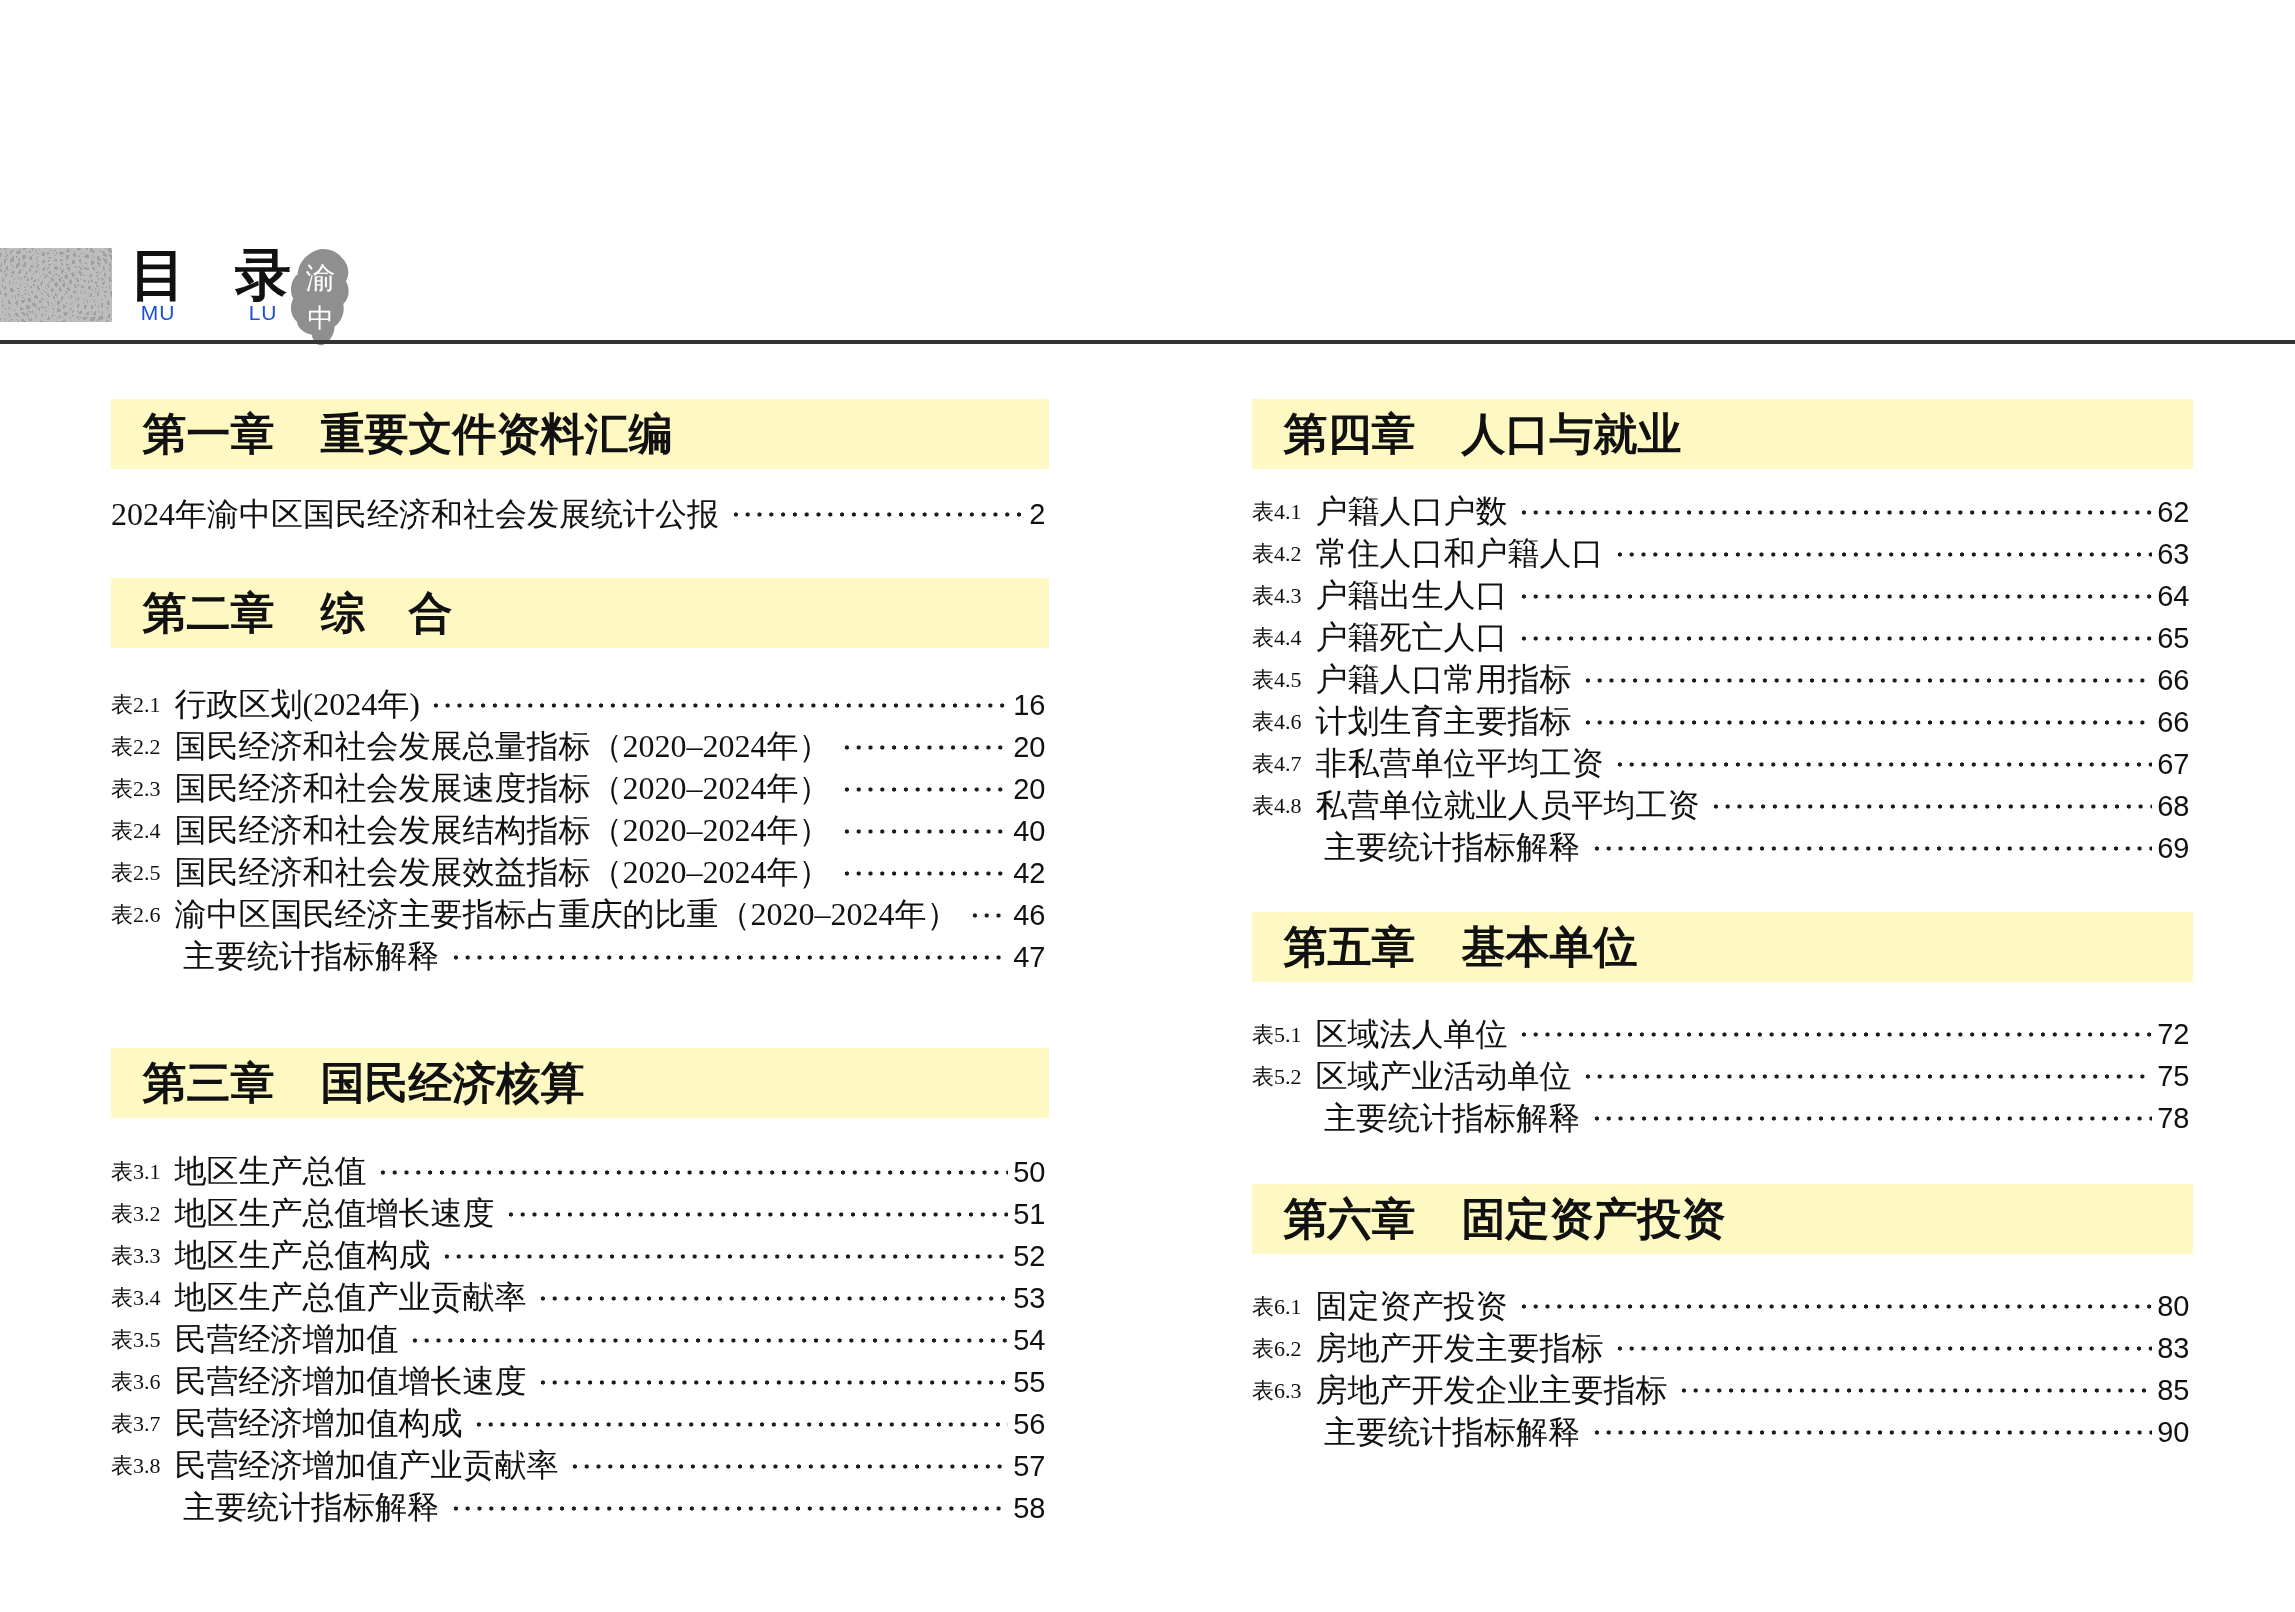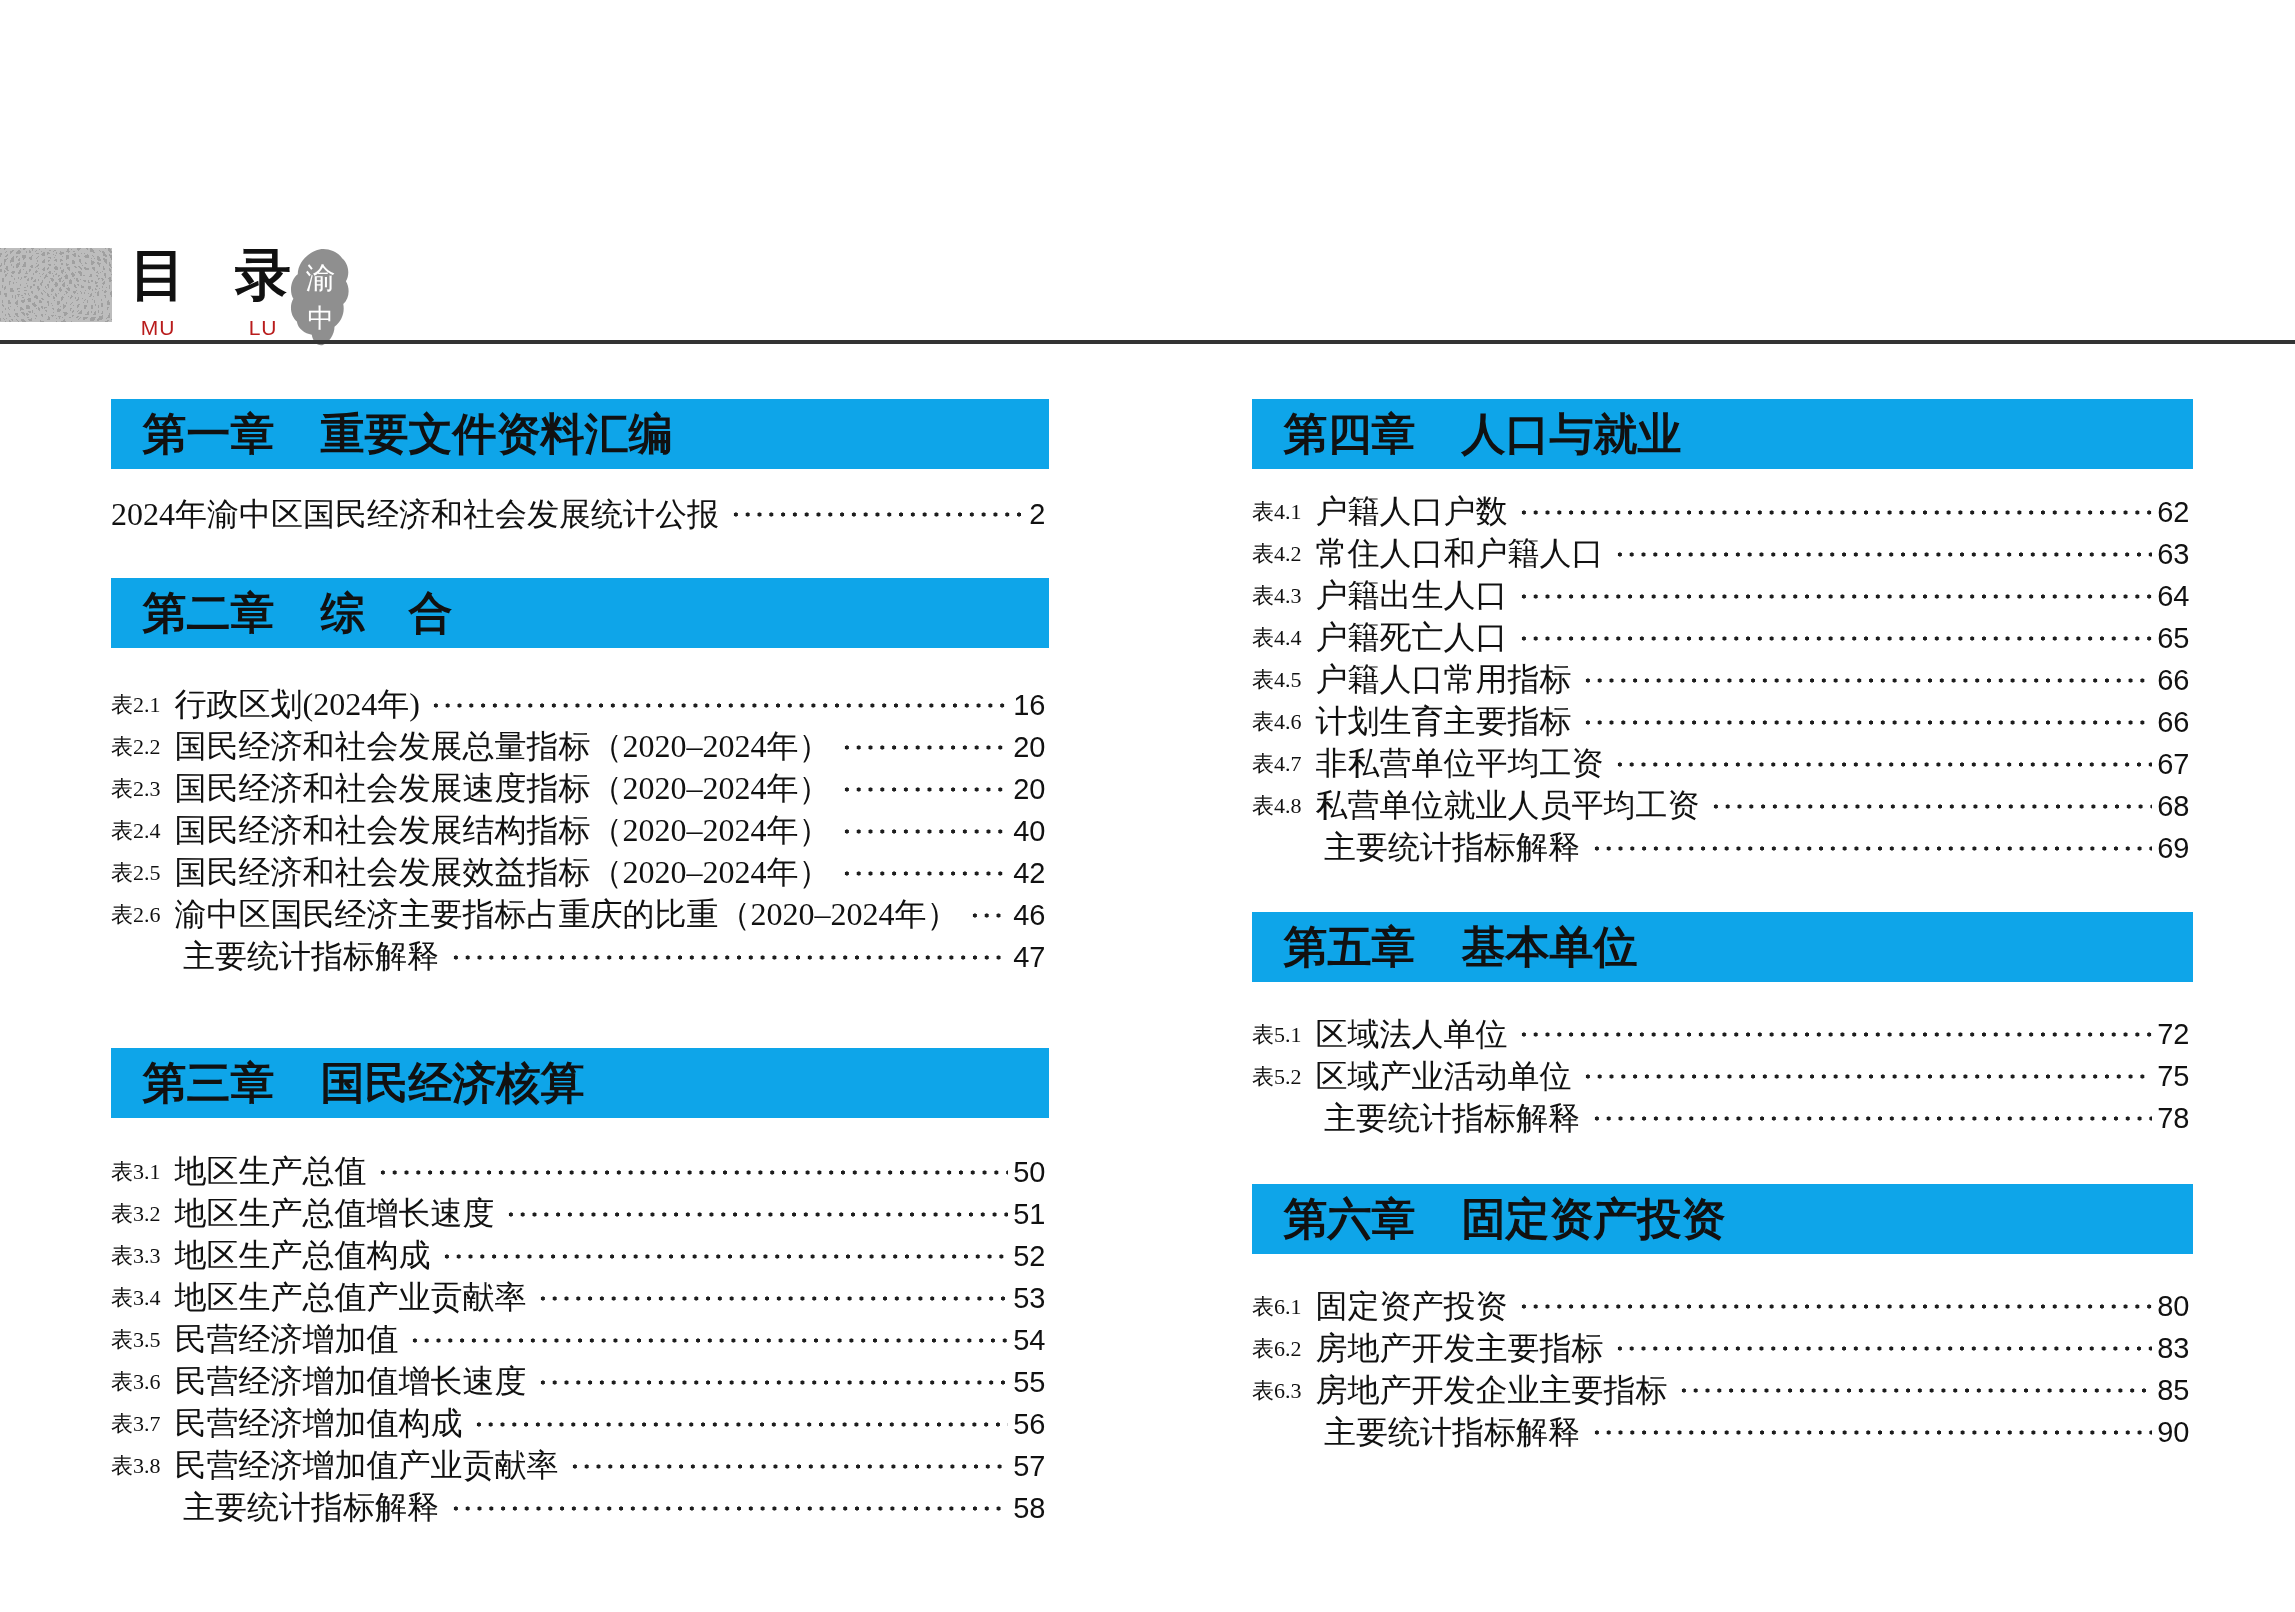--- a/index.html
+++ b/index.html
@@ -19,31 +19,31 @@
     background-image:
       repeating-radial-gradient(circle at 15.8px 14px, #bdbdbd 0 1.8px, rgba(0,0,0,0) 1.8px 6.1px),
       repeating-radial-gradient(circle at 51px 37px, #bdbdbd 0 1.8px, rgba(0,0,0,0) 1.8px 7px),
       repeating-radial-gradient(circle at 89px 12.3px, #bdbdbd 0 1.8px, rgba(0,0,0,0) 1.8px 6.1px),
       repeating-radial-gradient(circle at 26px 63px, #bdbdbd 0 1.8px, rgba(0,0,0,0) 1.8px 7px),
       repeating-radial-gradient(circle at 81px 60px, #bdbdbd 0 1.8px, rgba(0,0,0,0) 1.8px 6.1px);
   }
   .mulu{position:absolute;left:130px;top:249px;display:flex;gap:49px;}
   .mulu .tchar{display:flex;flex-direction:column;align-items:center;}
   .mulu .zi{font-size:56px;font-weight:bold;line-height:53px;letter-spacing:0;}
-  .mulu .py{font-family:"Liberation Sans",sans-serif;font-size:21px;line-height:21px;margin-top:15px;letter-spacing:0.9px;color:#b91c1c;}
+  .mulu .py{font-family:"Liberation Sans",sans-serif;font-size:21px;line-height:21px;margin-top:0;letter-spacing:0.9px;color:#1d4ed8;}
   .seal{position:absolute;left:289px;top:248px;width:63px;height:98px;}
   .rule{position:absolute;left:0;top:340px;width:2295px;height:3.5px;background:#333333;}
 
   
   .col{position:absolute;top:0;height:1613px;}
   .col.left{left:111px;width:938px;}
   .col.right{left:1252px;width:941px;}
   .chapter{position:absolute;left:0;right:0;}
   .band{
-    height:70px;background:#0ea5e9;
+    height:70px;background:#fef9c3;
     display:flex;align-items:center;gap:46px;
     padding-left:31.5px;box-sizing:border-box;
   }
   .band .ch-no,.band .ch-title{font-size:44px;font-weight:bold;white-space:nowrap;}
   .rows{display:block;}
   .row{height:42px;display:flex;align-items:center;padding-right:3.5px;}
   .row.indent{padding-left:72px;}
   .no{font-size:22px;margin-right:14px;white-space:nowrap;}
   .no:empty{display:none;}
   .t{font-size:32px;white-space:nowrap;}

